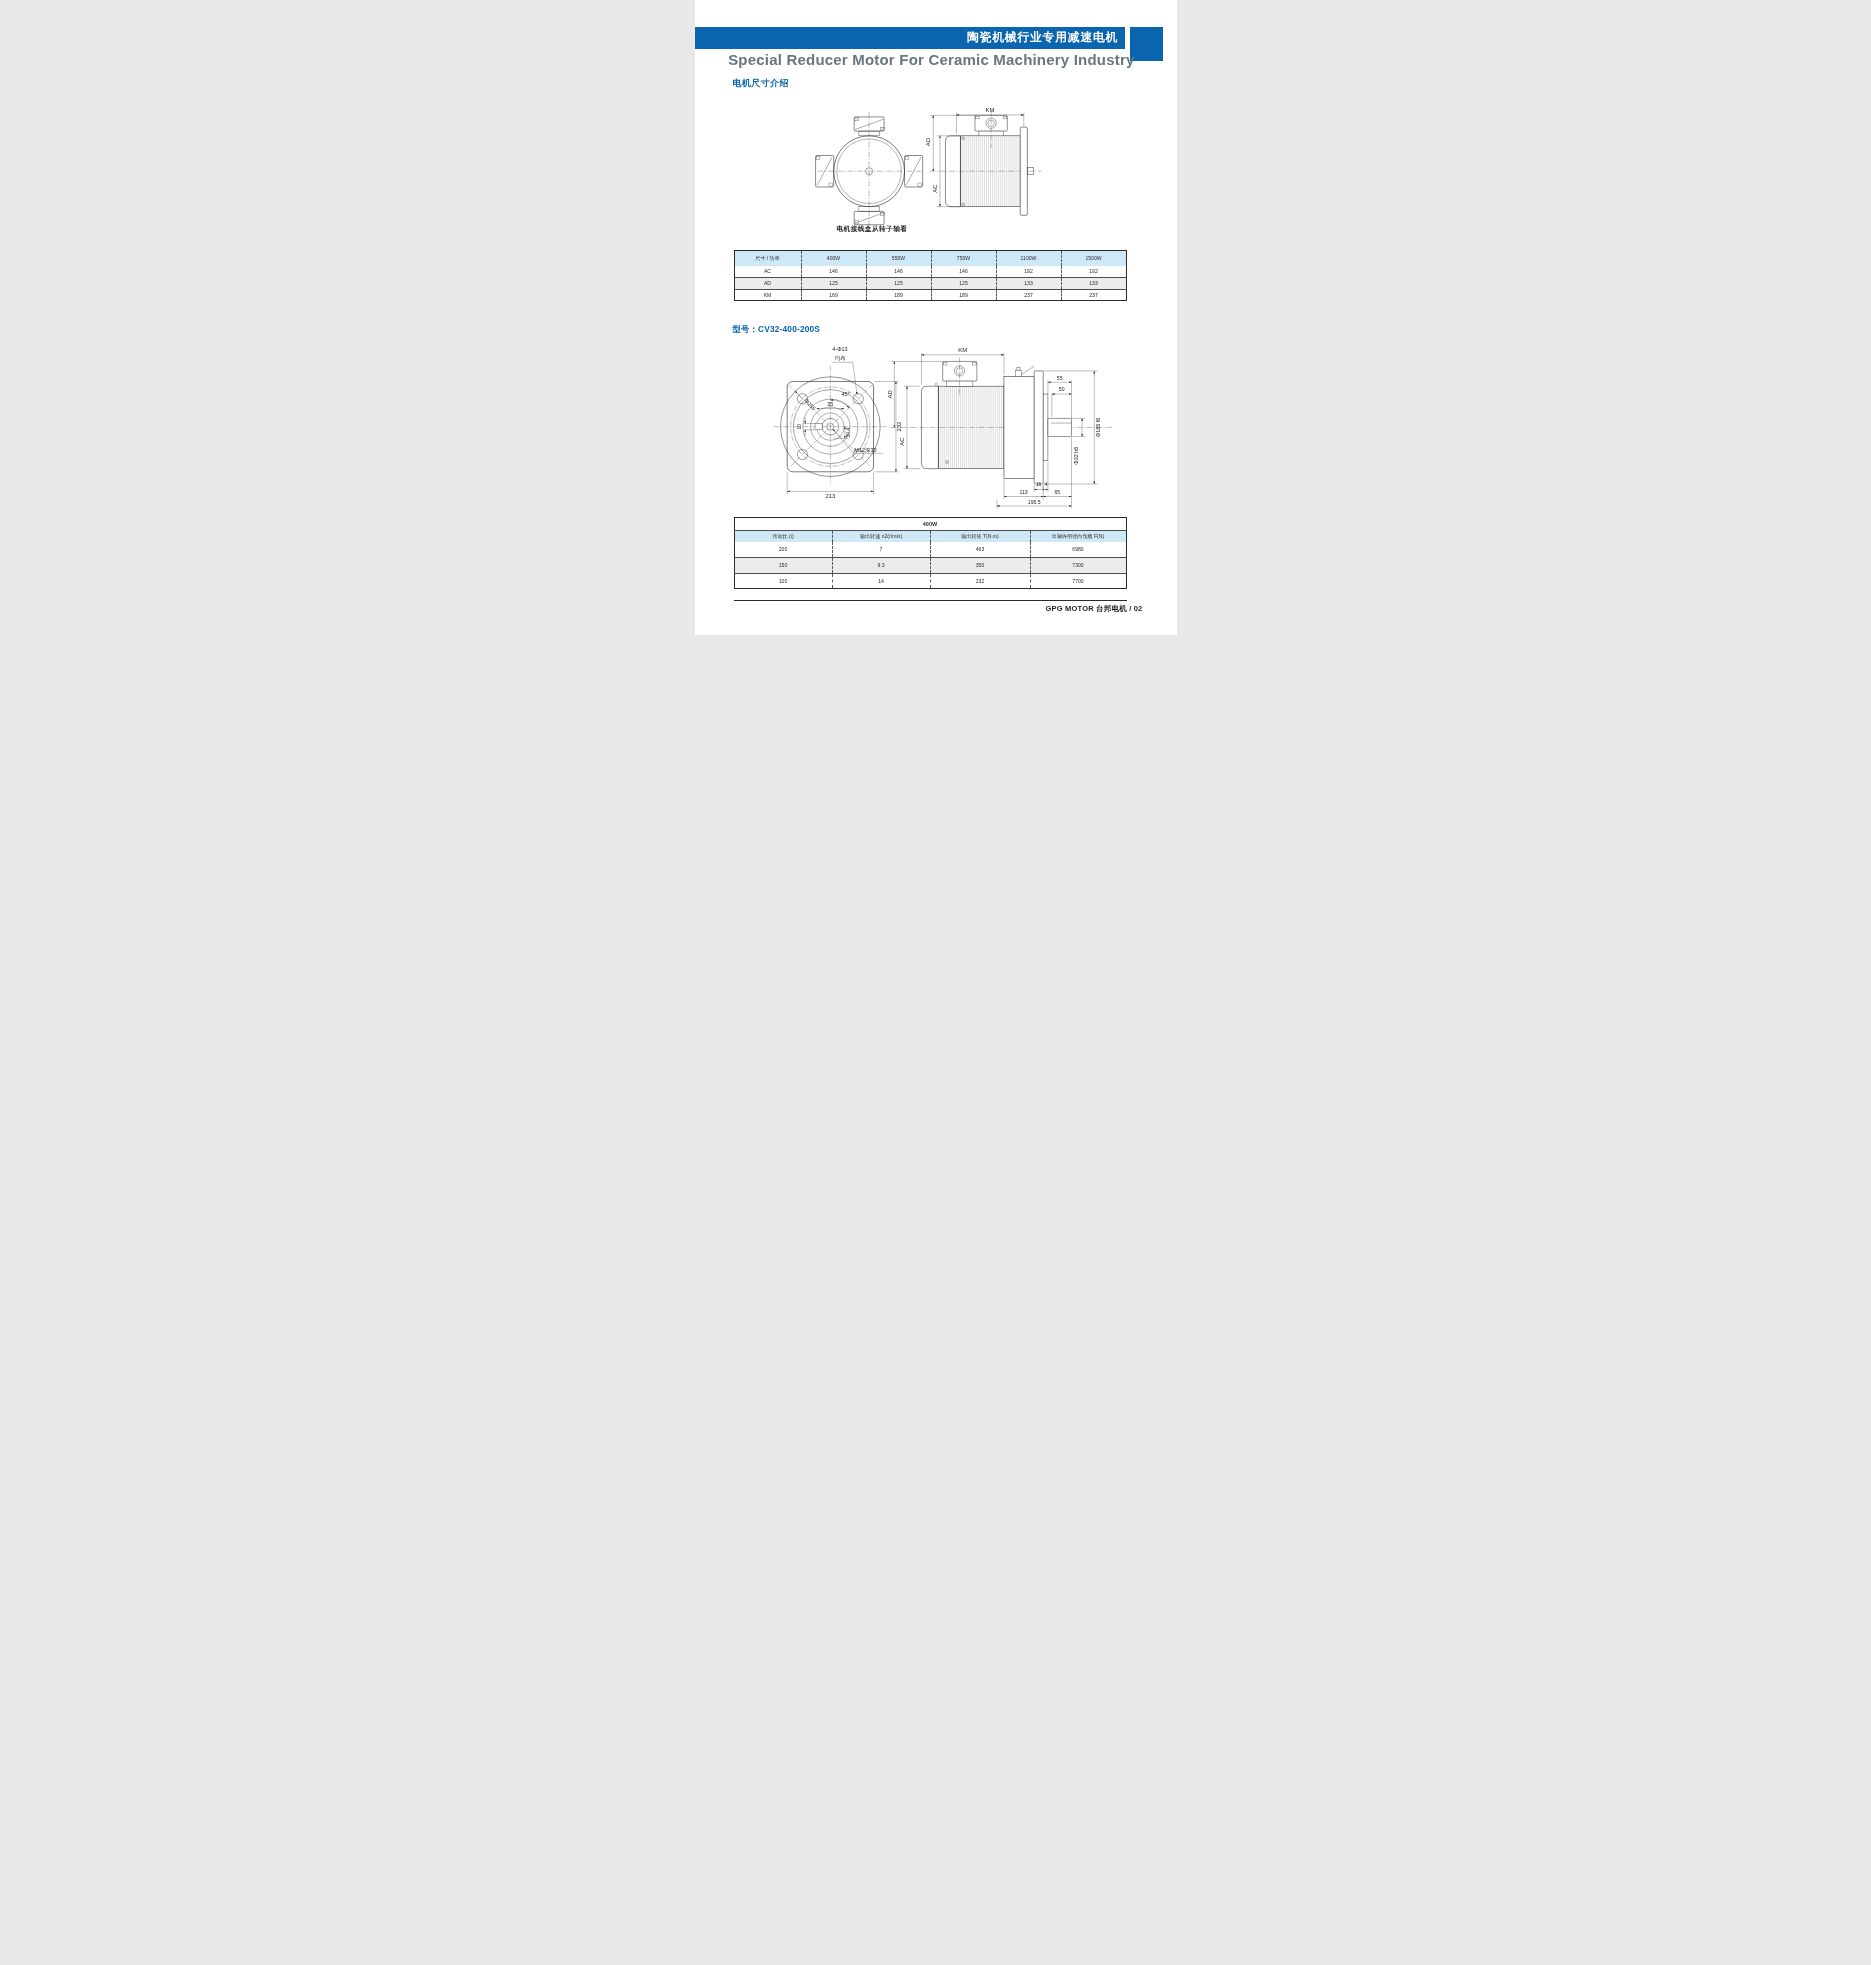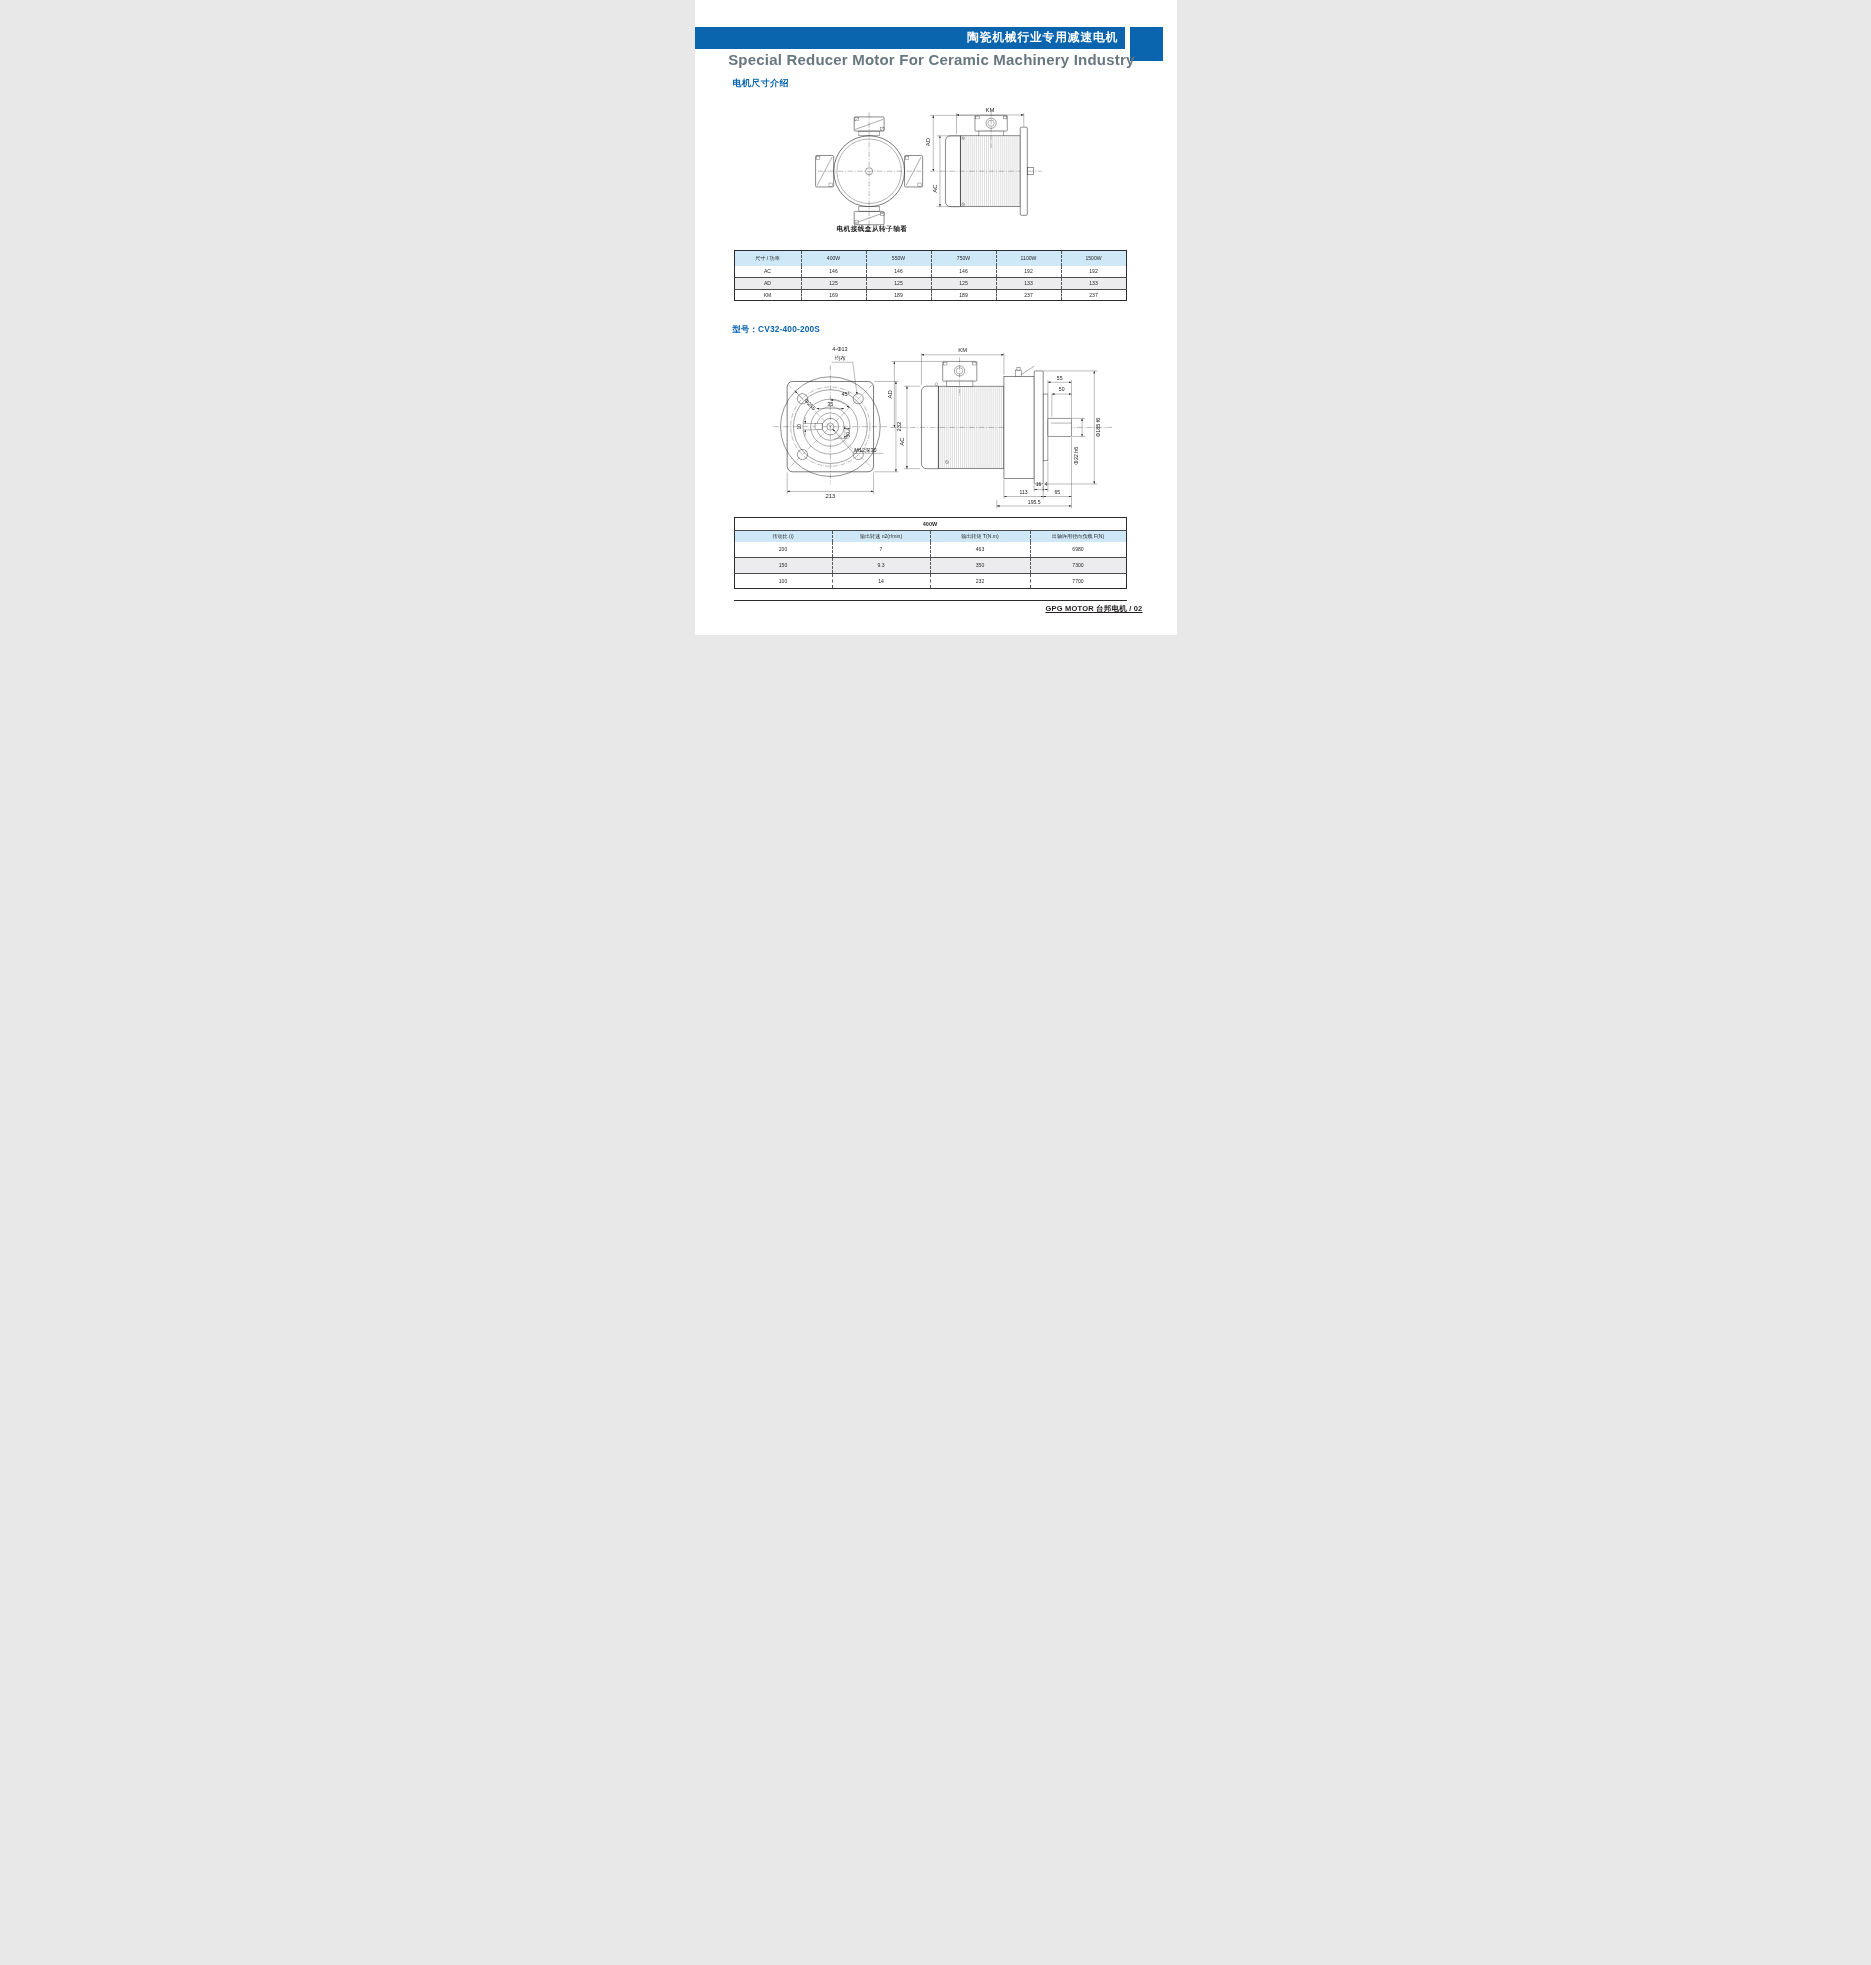--- a/index.html
+++ b/index.html
@@ -30,21 +30,21 @@
   .dtable tr:first-child{border-top:none;}
   .hd-row{background:#cfe8f7;height:15px;}
   .row-30{height:11.8px;}
   .row-40{height:15.7px;}
   .alt{background:#ececee;}
   .title-row{height:12.6px;background:#ffffff;}
   .title-row th{font-weight:bold;border-left:none !important;font-size:5.5px;}
 
   
   .rule{left:39px;top:600px;width:393px;height:1px;background:#2b2b2d;}
-  .footer-text{top:604px;right:34px;font-size:7.5px;font-weight:bold;color:#231f20;letter-spacing:0.2px;text-decoration:underline;}
+  .footer-text{top:604px;right:34px;font-size:7.5px;font-weight:bold;color:#231f20;letter-spacing:0.2px;}
 
   svg text{fill:#232325;font-family:"Liberation Sans","DejaVu Sans",sans-serif;}
 </style>
 </head>
 <body>
 
 <div class="page">
 
   <div class="abs banner">
     <span class="banner-title">陶瓷机械行业专用减速电机</span>

